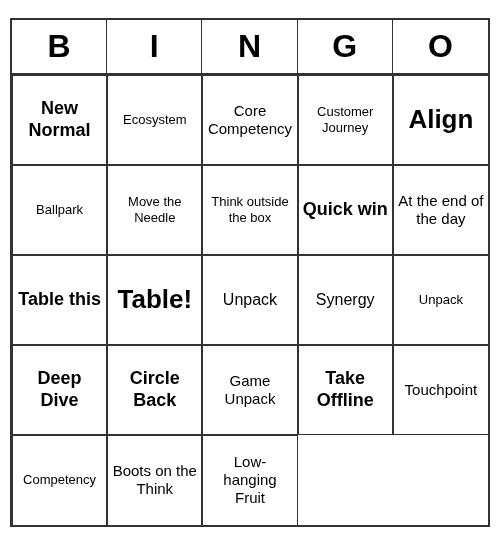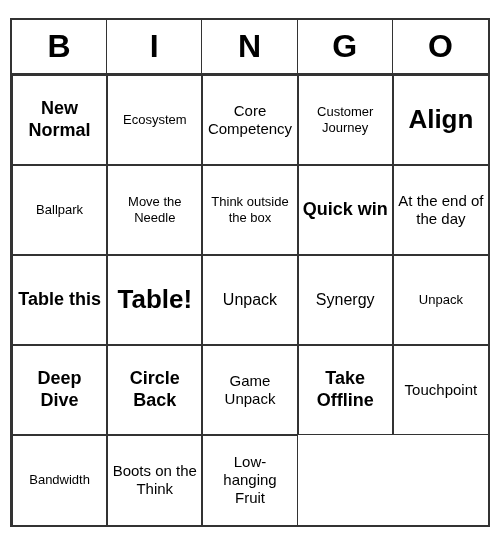--- a/index.html
+++ b/index.html
@@ -138,21 +138,21 @@
       <div class="bingo-cell">
         <span class="text-xs">Game Unpack</span>
       </div>
       <div class="bingo-cell">
         <span class="text-lg">Take Offline</span>
       </div>
       <div class="bingo-cell">
         <span class="text-xs">Touchpoint</span>
       </div>
       <div class="bingo-cell">
-        <span class="text-sm">Bandwidth</span>
+        <span class="text-sm">Competency</span>
       </div>
       <div class="bingo-cell">
         <span class="text-xs">Boots on the Think</span>
       </div>
       <div class="bingo-cell">
         <span class="text-xs">Low-hanging Fruit</span>
       </div>
     </div>
 </div>
 

